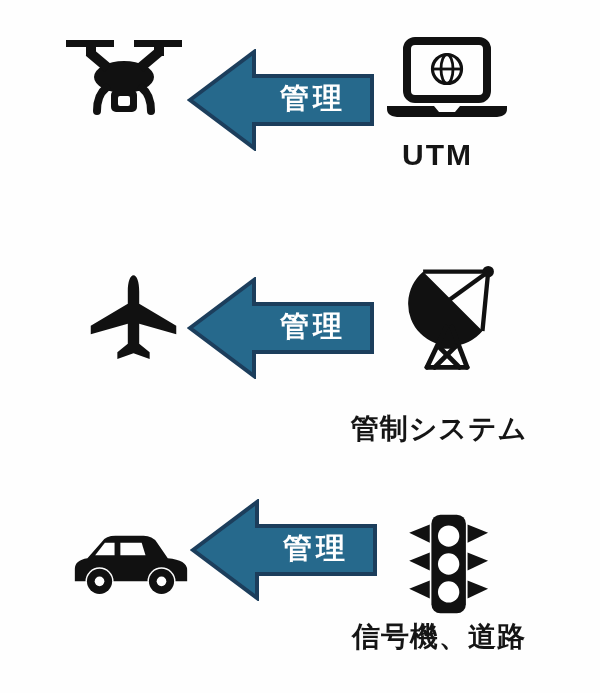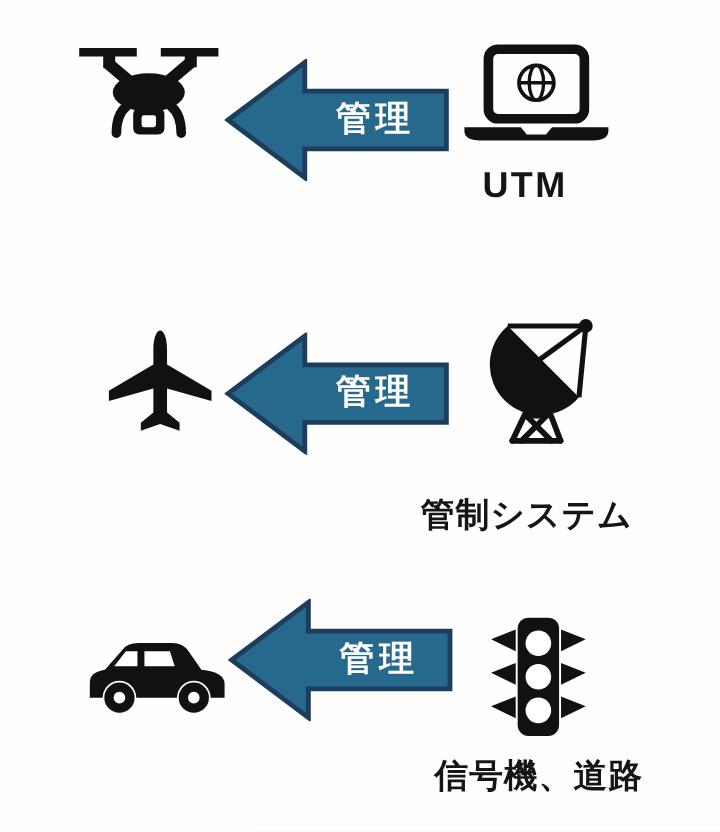--- a/index.html
+++ b/index.html
@@ -149,15 +149,15 @@
         <path d="M81 49 L106 59 L81 71 Z"></path>
         <path d="M81 83 L106 93 L81 105 Z"></path>
         <rect x="37" y="3" width="42" height="120" rx="11"></rect>
       </g>
       <circle cx="58" cy="29" r="13" fill="#ffffff"></circle>
       <circle cx="58" cy="63" r="13" fill="#ffffff"></circle>
       <circle cx="58" cy="97" r="13" fill="#ffffff"></circle>
     </svg>
   </div>
 
-  <div class="lbl" style="left:338px;top:618px;width:222px;margin-top:10px;">信号機、道路</div>
+  <div class="lbl" style="left:328px;top:618px;width:222px;">信号機、道路</div>
 
 </div>
 
 </body></html>

